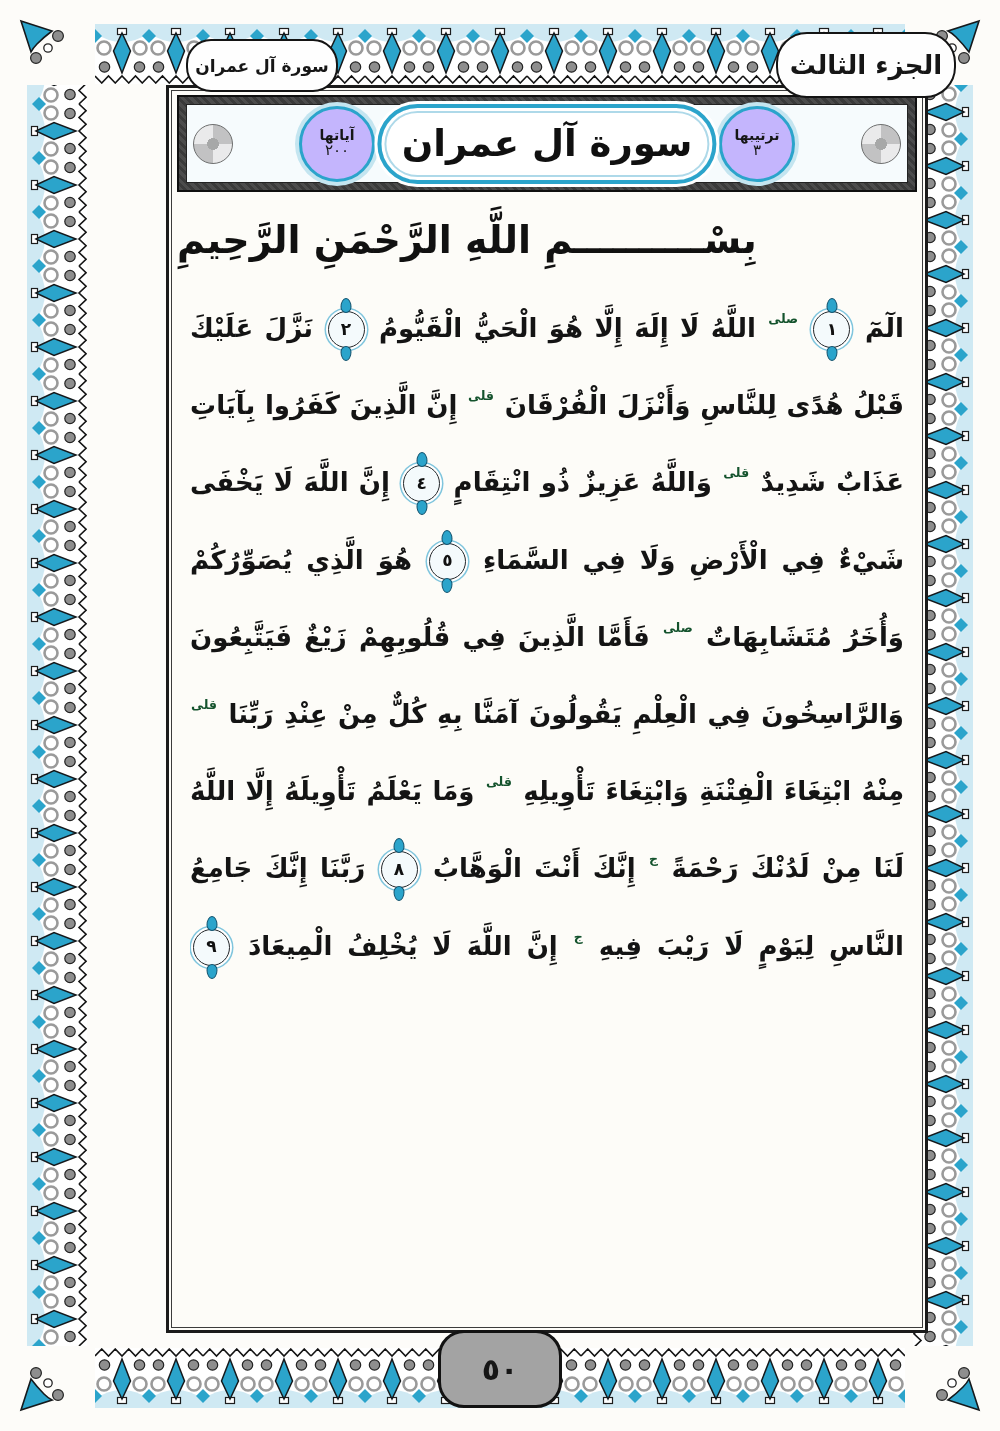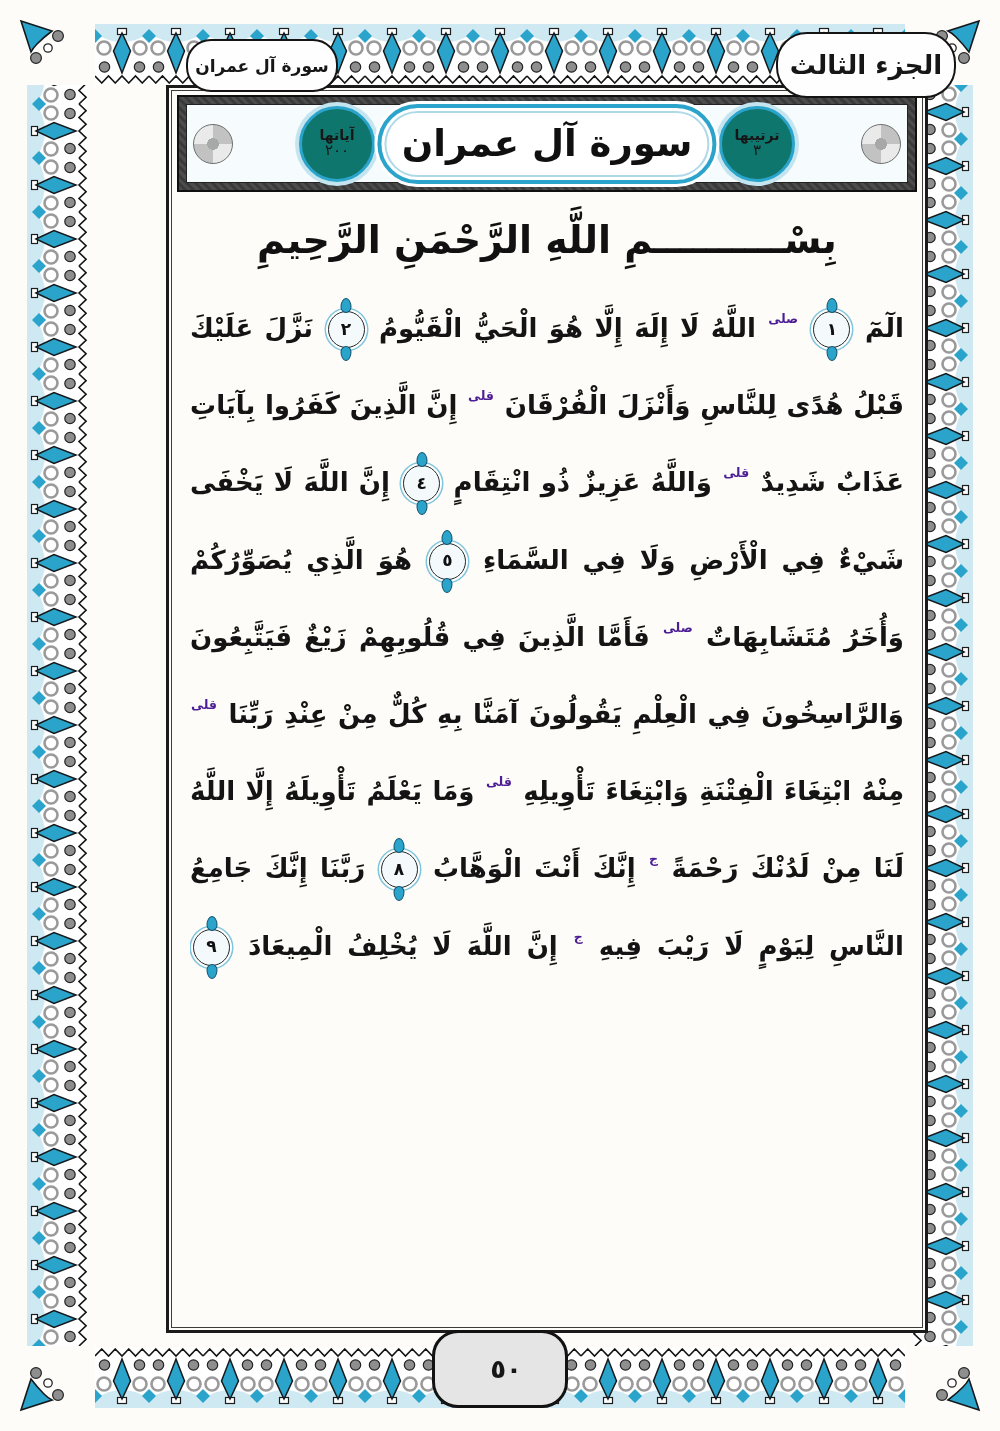--- a/index.html
+++ b/index.html
@@ -44,21 +44,21 @@
   }
   .cartouche{
     position:absolute;left:50%;top:50%;transform:translate(-50%,-50%);
     width:46%;height:72px;background:#ffffff;
     border:4px solid #2ba4cb;border-radius:45px;
     box-shadow:0 0 0 3px #ffffff, inset 0 0 0 3px #ffffff, inset 0 0 0 5px #aed9e9;
     display:flex;align-items:center;justify-content:center;z-index:3;
   }
   .cartouche .t{font-size:37px;font-weight:bold;color:#101010;}
   .title-circle{
-    width:70px;height:70px;border-radius:50%;background:#0f766e;
+    width:70px;height:70px;border-radius:50%;background:#c4b5fd;
     border:3px solid #2ba4cb;box-shadow:0 0 0 4px #c4e5f0;
     display:flex;flex-direction:column;align-items:center;justify-content:center;
     z-index:3;line-height:1.05;margin:0 66px;flex:0 0 auto;
   }
   .title-circle .small{font-size:14px;font-weight:bold;}
   .title-circle .num{font-size:15px;font-weight:normal;}
   .knot{
     width:38px;height:38px;flex:0 0 auto;border-radius:50%;
     background:
       radial-gradient(circle at 50% 50%, #9a9a9a 0 6px, transparent 6px),
@@ -66,21 +66,21 @@
     border:1.5px solid #555;opacity:.85;
   }
   .quatre{
     width:26px;height:26px;flex:0 0 auto;background:#2ba4cb;border:1.5px solid #10506b;
     transform:rotate(45deg);border-radius:6px;box-shadow:0 0 0 3px #d8edf5;margin:0 4px;
   }
   .spacer{flex:1 1 auto;}
 
   
   .bismillah{
-    height:96px;display:flex;align-items:center;justify-content:center;
+    height:96px;display:flex;align-items:center;justify-content:flex-end;
     font-size:38px;font-weight:bold;color:#111;
   }
 
   
   .lines{padding:2px 13px 0 13px;}
   .quran-line{
     direction:rtl;height:77.2px;line-height:77.2px;font-size:26px;font-weight:bold;
     text-align:justify;text-align-last:justify;overflow:hidden;
     word-spacing:-1px;color:#141414;
   }
@@ -93,30 +93,30 @@
     vertical-align:middle;position:relative;margin:0 3px;
   }
   .verse-marker::before,.verse-marker::after{
     content:"";position:absolute;left:50%;width:9px;height:13px;
     background:#2ba4cb;border:1px solid #11506b;border-radius:50% 50% 50% 50%/60% 60% 40% 40%;
     transform:translateX(-50%) rotate(0deg);
   }
   .verse-marker::before{top:-14px;}
   .verse-marker::after{bottom:-14px;transform:translateX(-50%) rotate(180deg);}
   .waqf{
-    font-size:12.5px;font-weight:bold;position:relative;top:-14px;color:#4c1d95;
+    font-size:12.5px;font-weight:bold;position:relative;top:-14px;color:#14532d;
     margin:0 1px;letter-spacing:0;
   }
 
   
   .page-num{
     position:absolute;left:50%;top:1330px;transform:translateX(-50%);
-    width:118px;height:72px;background:#e5e5e5;border:3px solid #121212;border-radius:26px;
+    width:118px;height:72px;background:#a3a3a3;border:3px solid #121212;border-radius:26px;
     display:flex;align-items:center;justify-content:center;
-    font-size:26px;font-weight:bold;z-index:6;padding-left:12px;
+    font-size:30px;font-weight:bold;z-index:6;
   }
 </style>
 </head>
 <body>
 
 <div class="sheet"></div>
 
 <svg class="frame" viewBox="0 0 1000 1431" aria-hidden="true">
   <defs>
     <g id="motif">

